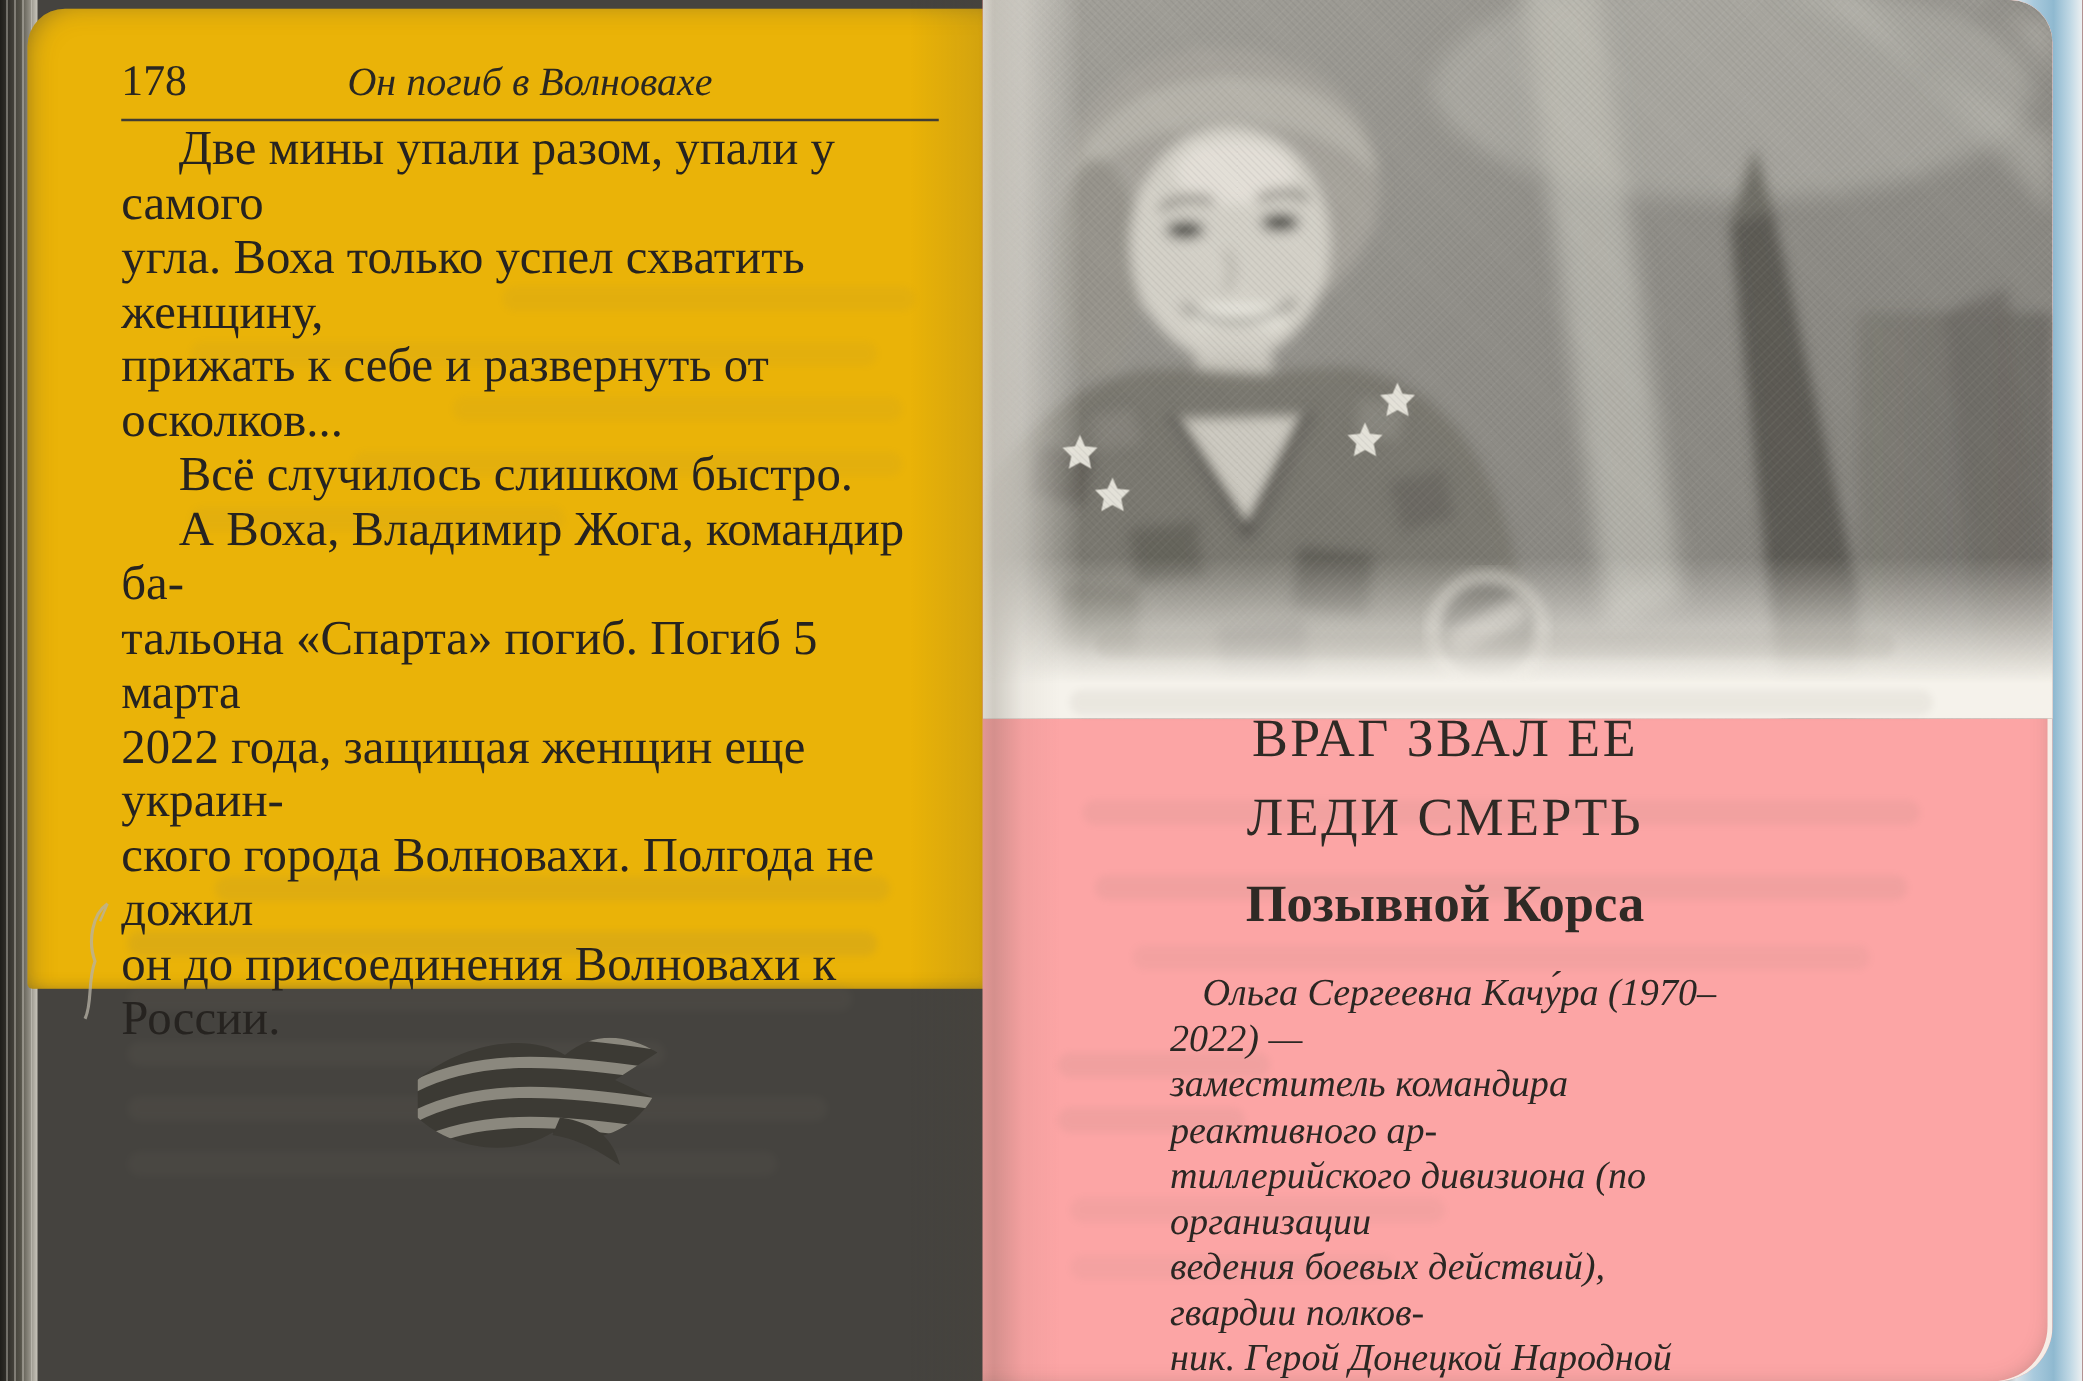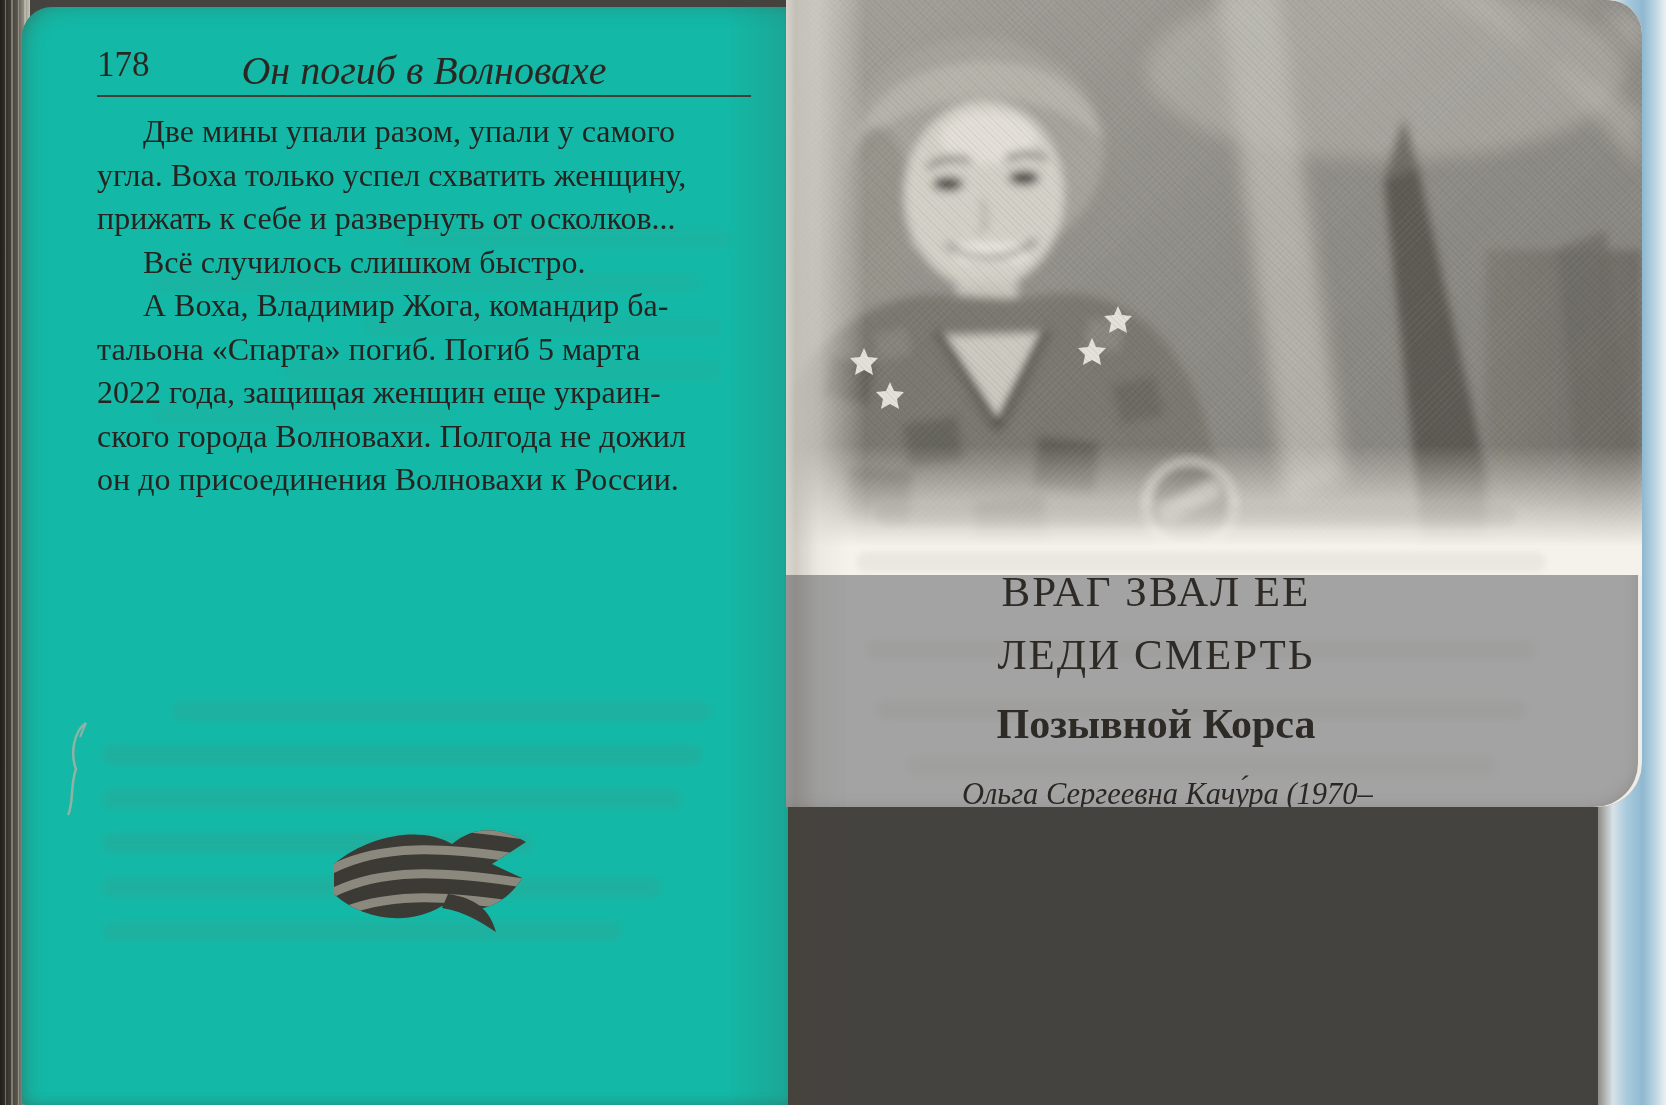--- a/index.html
+++ b/index.html
@@ -12,51 +12,51 @@
   .page-stack{
     position:absolute;left:0;top:0;width:30px;height:1105px;
     background:linear-gradient(90deg,#1f1e1a 0%,#3a3832 28%,#555349 55%,#8d8a80 78%,#c9c5bb 100%);
   }
   .page-stack::after{
     content:"";position:absolute;inset:0;
     background:repeating-linear-gradient(90deg,transparent 0 5px,rgba(235,231,222,.35) 5px 6.5px);
   }
   
   .left-page{
-    position:absolute;left:22px;top:7px;width:766px;height:1098px;
-    background:#14b8a6;border-radius:30px 0 0 4px;z-index:2;
+    position:absolute;left:22px;top:7px;width:766px;height:784px;
+    background:#eab308;border-radius:30px 0 0 4px;z-index:2;
     box-shadow:inset 10px 6px 22px -12px rgba(70,65,55,.55), inset 0 -8px 14px -10px rgba(70,65,55,.45);
   }
   .lp-inner{position:absolute;left:75px;top:30px;width:654px;}
   .lp-header{position:relative;height:58px;border-bottom:2.5px solid #413d35;}
   .page-number{position:absolute;left:0;top:8px;font-size:35px;color:#2a2722;}
   .running-head{
     position:absolute;left:0;right:0;top:10px;text-align:center;
-    font-style:italic;font-size:40px;color:#2a2722;
-  }
-  .lp-body{margin-top:13px;font-size:32px;line-height:43.5px;color:#262320;}
+    font-style:italic;font-size:32px;color:#2a2722;
+  }
+  .lp-body{margin-top:0;font-size:39px;line-height:43.5px;color:#262320;}
   .para{margin:0;text-indent:46px;white-space:pre-line;}
   
   .ribbon{position:absolute;left:308px;top:783px;width:200px;height:150px;}
   
   .pencil-mark{position:absolute;left:38px;top:712px;width:36px;height:100px;opacity:.75;}
   
   .gutter{
     position:absolute;left:728px;top:0;width:120px;height:1105px;z-index:5;pointer-events:none;
     background:linear-gradient(90deg,rgba(75,68,55,0) 0%,rgba(75,68,55,.14) 48%,rgba(75,68,55,.22) 56%,rgba(75,68,55,.05) 75%,rgba(75,68,55,0) 100%);
   }
   
   .cover-blue{
     position:absolute;left:1598px;top:0;width:68px;height:1105px;z-index:1;
     background:linear-gradient(90deg,#8e8c86 0%,#d8e2e8 22%,#a9cadd 42%,#8fb9d0 66%,#c2d9e5 86%,#edf0f1 100%);
   }
   
   .right-page{
-    position:absolute;left:786px;top:0;width:856px;height:807px;
-    background:#a3a3a3;border-radius:0 34px 44px 0;z-index:3;overflow:hidden;
+    position:absolute;left:786px;top:0;width:856px;height:1105px;
+    background:#fca5a5;border-radius:0 34px 44px 0;z-index:3;overflow:hidden;
     box-shadow:inset -4px 0 0 rgba(248,246,240,.9), inset -10px -6px 18px -12px rgba(80,75,65,.4);
   }
   
   .photo{position:absolute;left:0;top:0;width:100%;height:575px;border-radius:0 34px 0 0;overflow:hidden;}
   .photo svg{display:block;width:100%;height:100%;}
   .photo .halftone{
     position:absolute;inset:0;
     background:
       repeating-linear-gradient(45deg,rgba(40,38,34,.06) 0 1px,transparent 1px 4px),
       repeating-linear-gradient(-45deg,rgba(250,248,242,.05) 0 1px,transparent 1px 5px);

